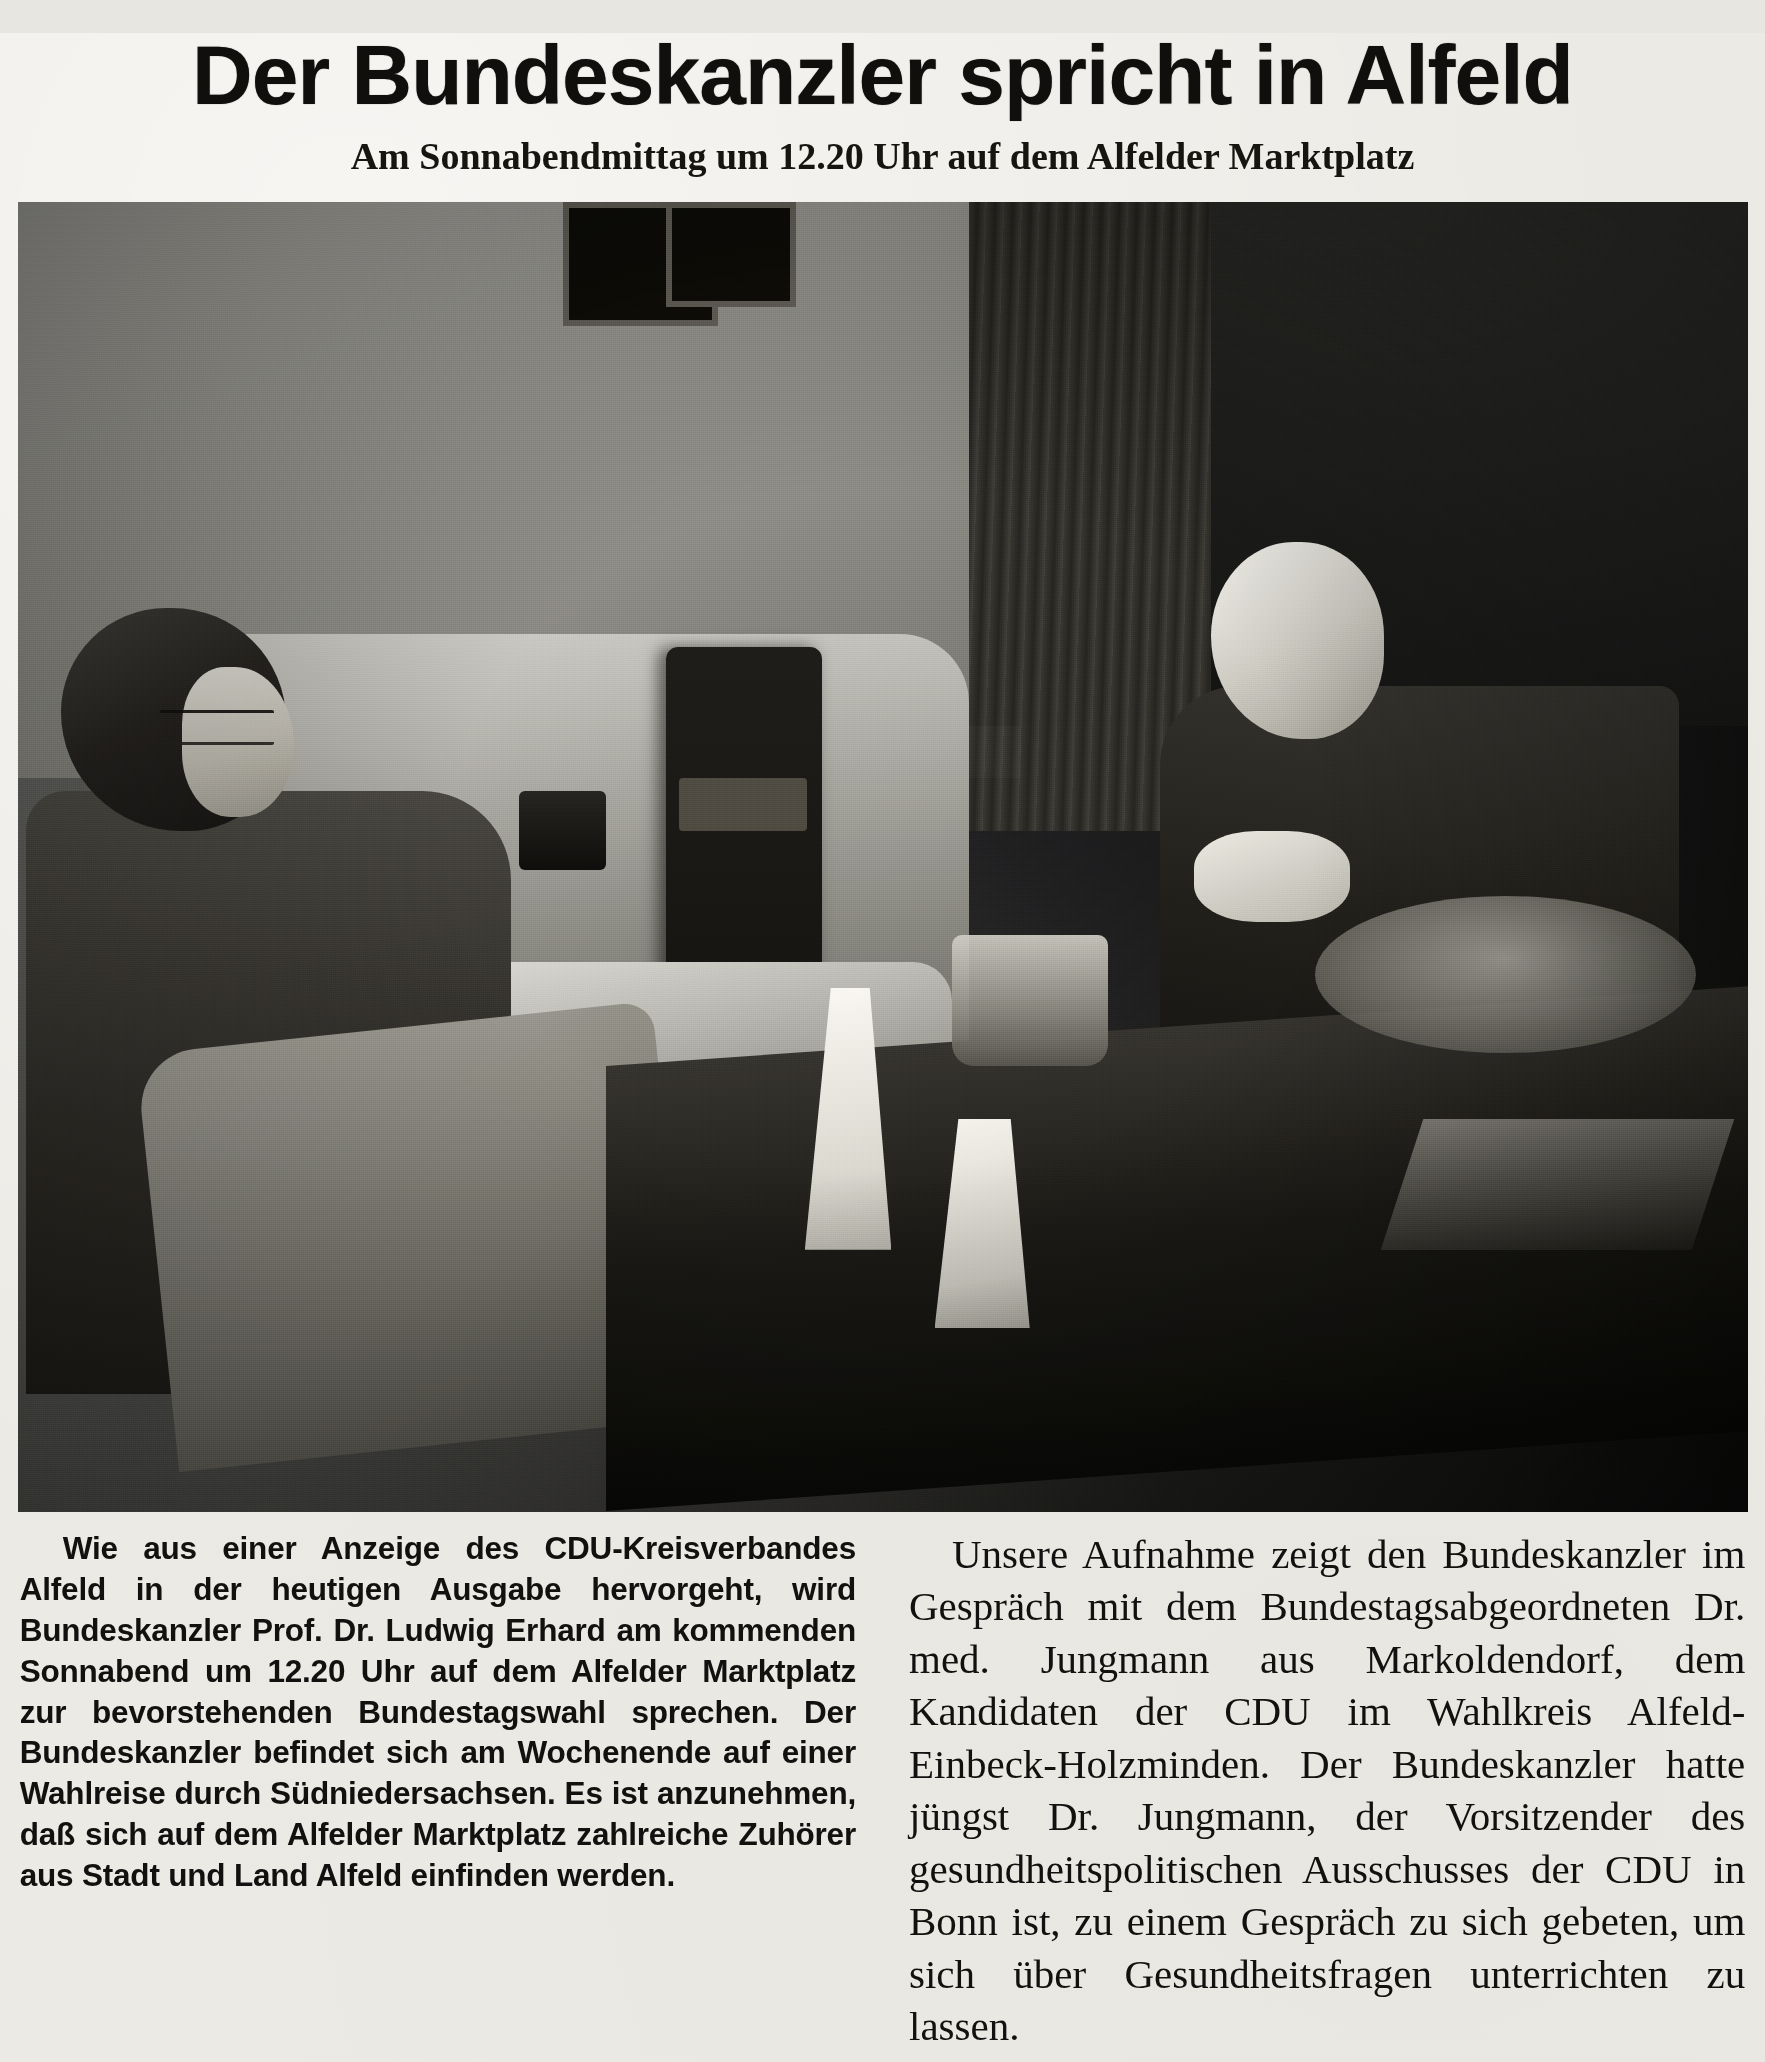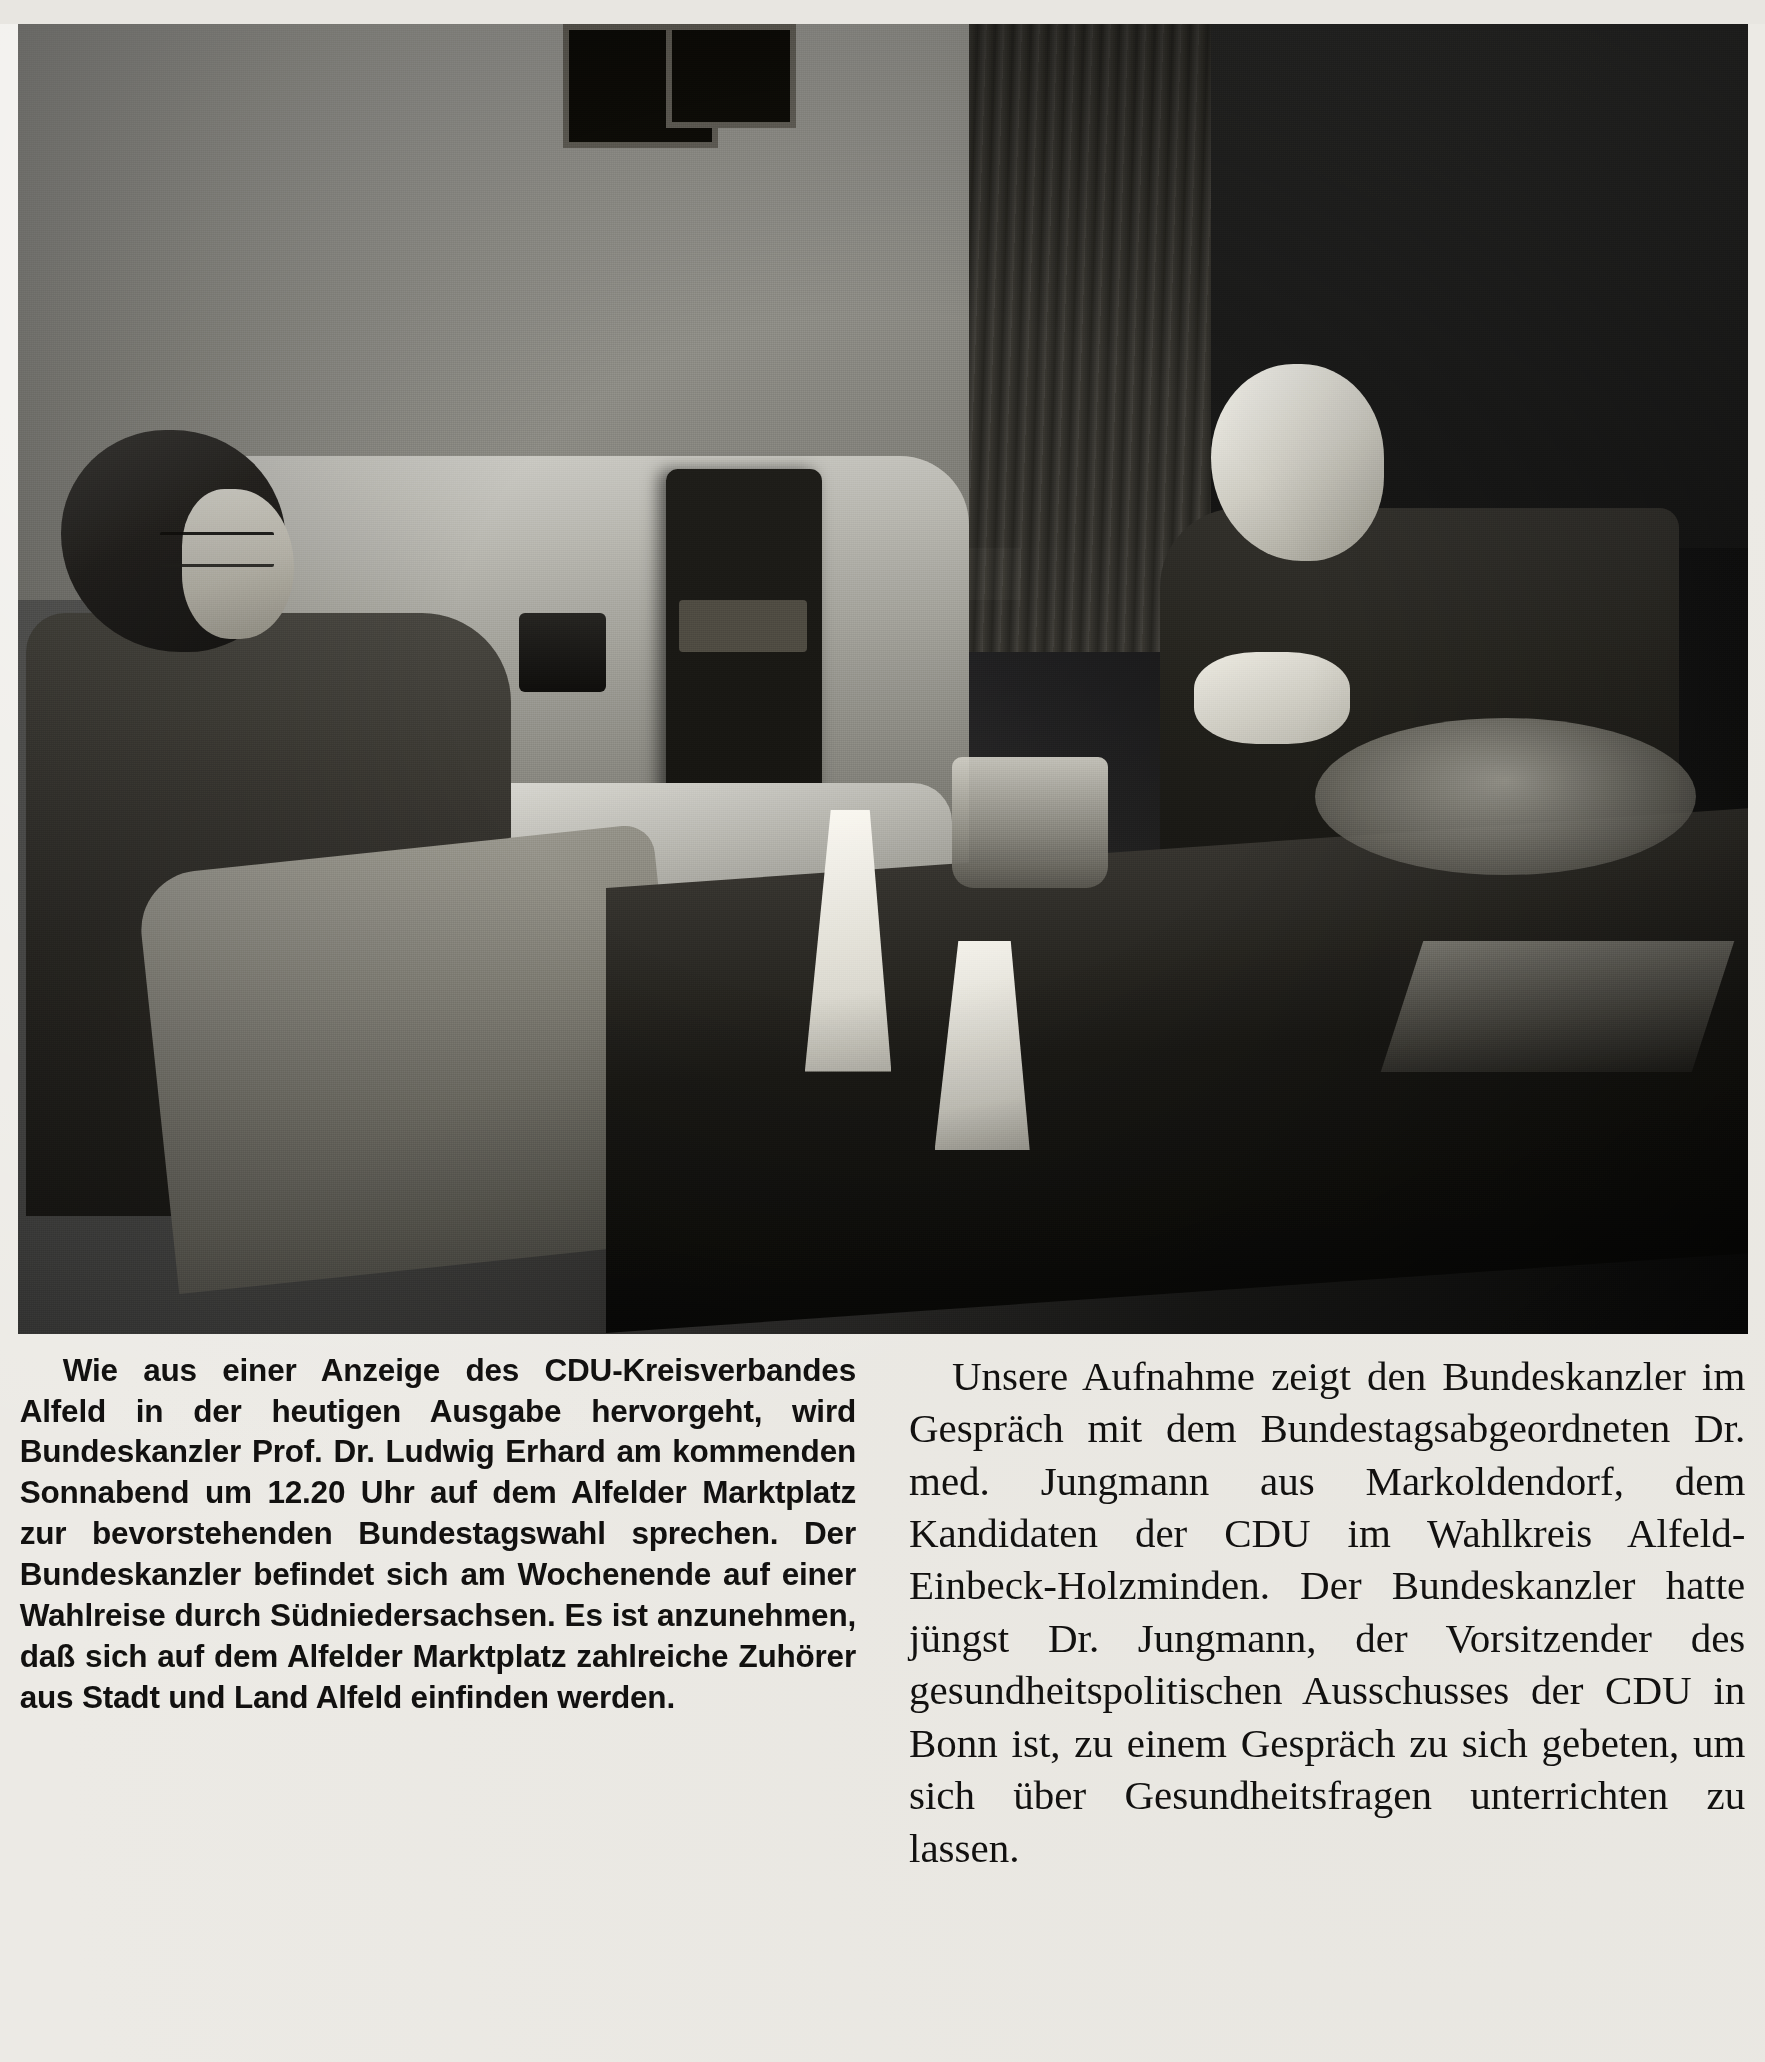--- a/index.html
+++ b/index.html
@@ -284,20 +284,22 @@
     font-family: "Liberation Serif", serif;
     font-size: 41px;
     line-height: 1.28;
   }
 </style>
 </head>
 <body>
 
 <div class="page">
 
+  <h1 class="headline">Der Bundeskanzler spricht in Alfeld</h1>
+  <h2 class="subheadline">Am Sonnabendmittag um 12.20 Uhr auf dem Alfelder Marktplatz</h2>
 
   <div class="photo-wrap">
     <div class="photo">
       <div class="wall-left"></div>
       <div class="wall-right"></div>
       <div class="picture-frame"></div>
       <div class="picture-frame two"></div>
       <div class="curtain"></div>
       <div class="sofa"></div>
       <div class="lamp"></div>

